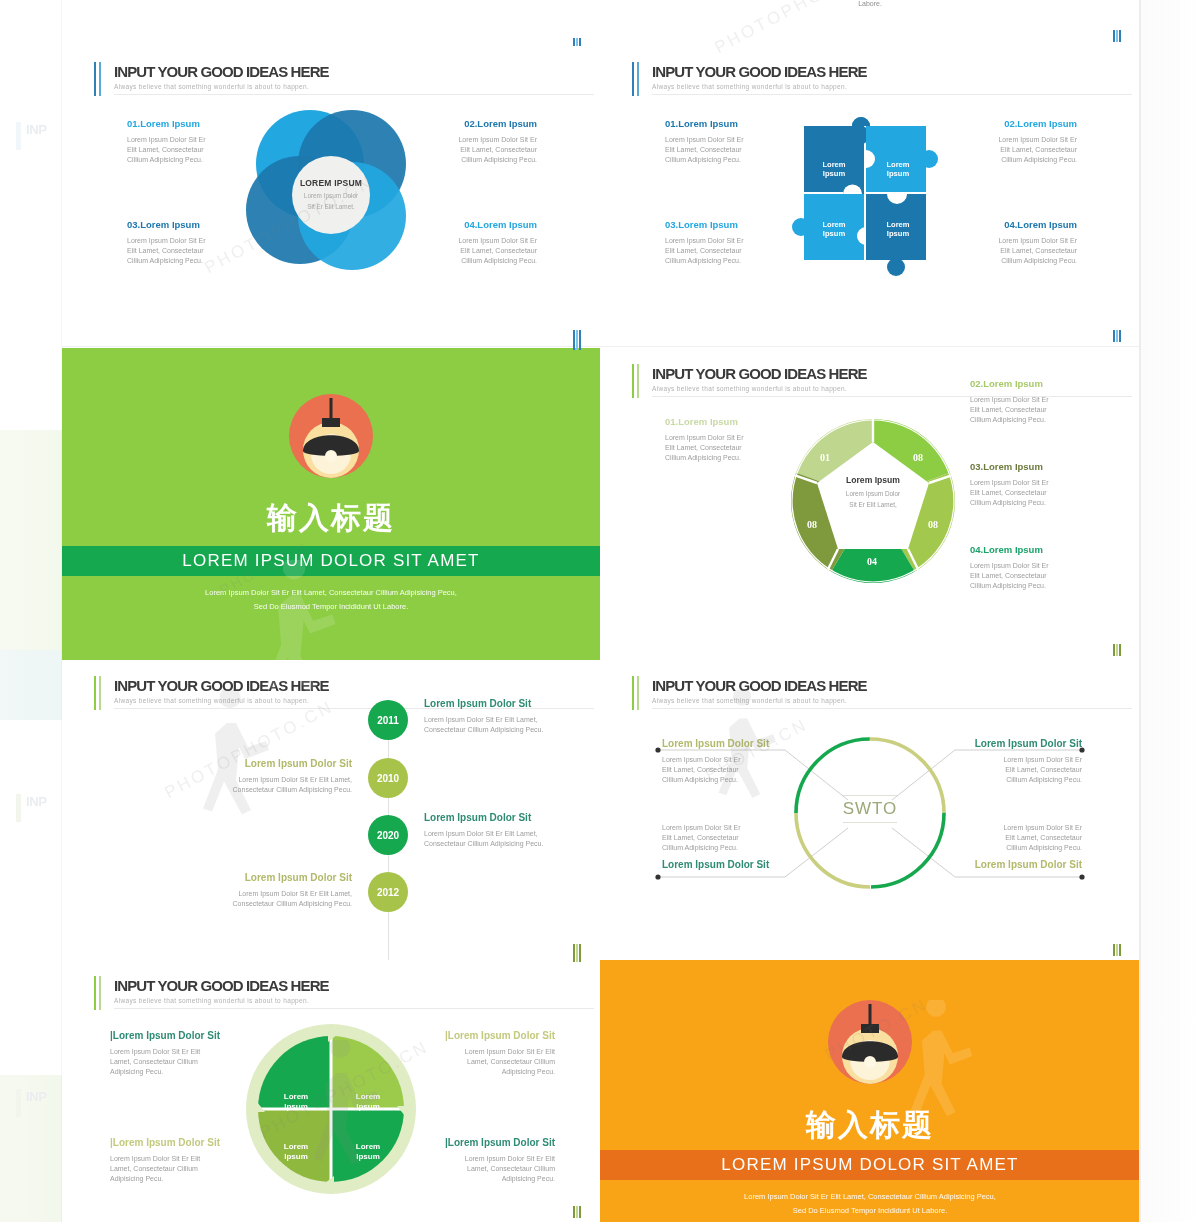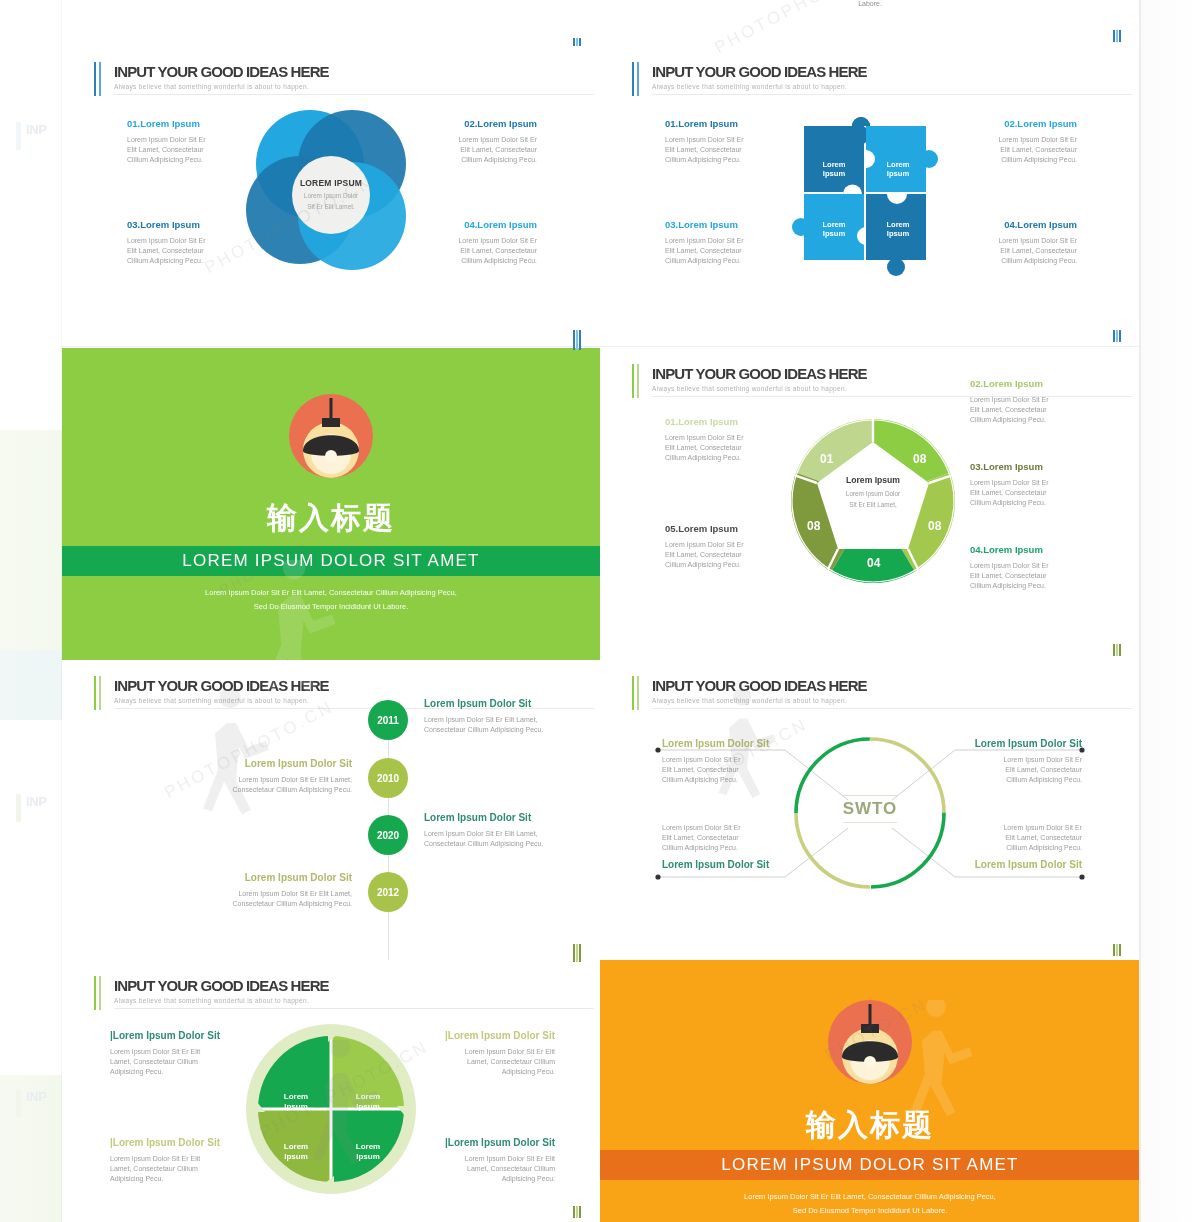--- a/index.html
+++ b/index.html
@@ -65,30 +65,30 @@
   
   .puz{position:absolute;width:150px;height:170px;}
   .puz svg{display:block;}
   .puz .pl{position:absolute;font-size:7.6px;font-weight:bold;color:#fff;text-align:center;line-height:1.25;}
 
   
   .penta{position:absolute;width:166px;height:166px;}
   .penta .ptxt{position:absolute;left:41px;top:57px;width:84px;text-align:center;}
   .penta .ptxt .a{font-size:8.6px;font-weight:bold;color:#3a3a3a;}
   .penta .ptxt .b{font-size:6.4px;color:#9d9d9d;line-height:1.65;margin-top:4px;}
-  .penta .num{position:absolute;font-size:12px;font-weight:bold;color:#fff;}
+  .penta .num{position:absolute;font-size:10px;font-weight:bold;color:#fff;font-family:Liberation Serif, serif;}
 
   
   .tl-line{position:absolute;width:1px;background:#e2e2e2;}
   .tl-dot{position:absolute;width:40px;height:40px;border-radius:50%;
      display:flex;align-items:center;justify-content:center;color:#fff;font-size:10px;font-weight:bold;}
 
   
   .swot{position:absolute;width:160px;height:160px;}
-  .swot .lbl{position:absolute;left:0;top:62px;width:160px;text-align:center;font-weight:bold;}
+  .swot .lbl{position:absolute;left:0;top:62px;width:160px;text-align:center;}
   .swot .lbl .w{font-size:17px;color:#9aa87a;letter-spacing:1px;
      border-top:1px solid #dfe3d4;border-bottom:1px solid #dfe3d4;padding:3px 0;display:inline-block;}
 
   
   .quad{position:absolute;width:175px;height:178px;}
   .quad .ql{position:absolute;color:#fff;font-size:8px;font-weight:bold;text-align:center;line-height:1.3;}
 
   
   .sec{position:absolute;overflow:hidden;}
   .lamp{position:absolute;width:84px;height:84px;}
@@ -304,26 +304,20 @@
       <span class="bars">
         <i style="background:#8ccd44"></i>
           <i style="background:#b8d98d"></i>
       </span>
       <h2>INPUT YOUR GOOD IDEAS HERE</h2>
       <div class="sub">Always believe  that something  wonderful  is about  to happen.</div>
     </div>
 
     <div class="col-t" style="left:65px;top:68px;width:150px;">
       <p class="t" style="color:#c9d9a6;">01.Lorem Ipsum</p>
-      <p class="b" style="white-space:pre-line;">Lorem Ipsum  Dolor Sit Er
-Elit Lamet,  Consectetaur
-Cillium Adipisicing Pecu.</p>
-    </div>
-    <div class="col-t" style="left:65px;top:175px;width:150px;">
-      <p class="t" style="color:#4a4a4a;">05.Lorem Ipsum</p>
       <p class="b" style="white-space:pre-line;">Lorem Ipsum  Dolor Sit Er
 Elit Lamet,  Consectetaur
 Cillium Adipisicing Pecu.</p>
     </div>
 
     <div class="col-t" style="left:370px;top:30px;width:155px;">
       <p class="t" style="color:#a8c96a;">02.Lorem Ipsum</p>
       <p class="b" style="white-space:pre-line;">Lorem Ipsum  Dolor Sit Er
 Elit Lamet,  Consectetaur
 Cillium Adipisicing Pecu.</p>

